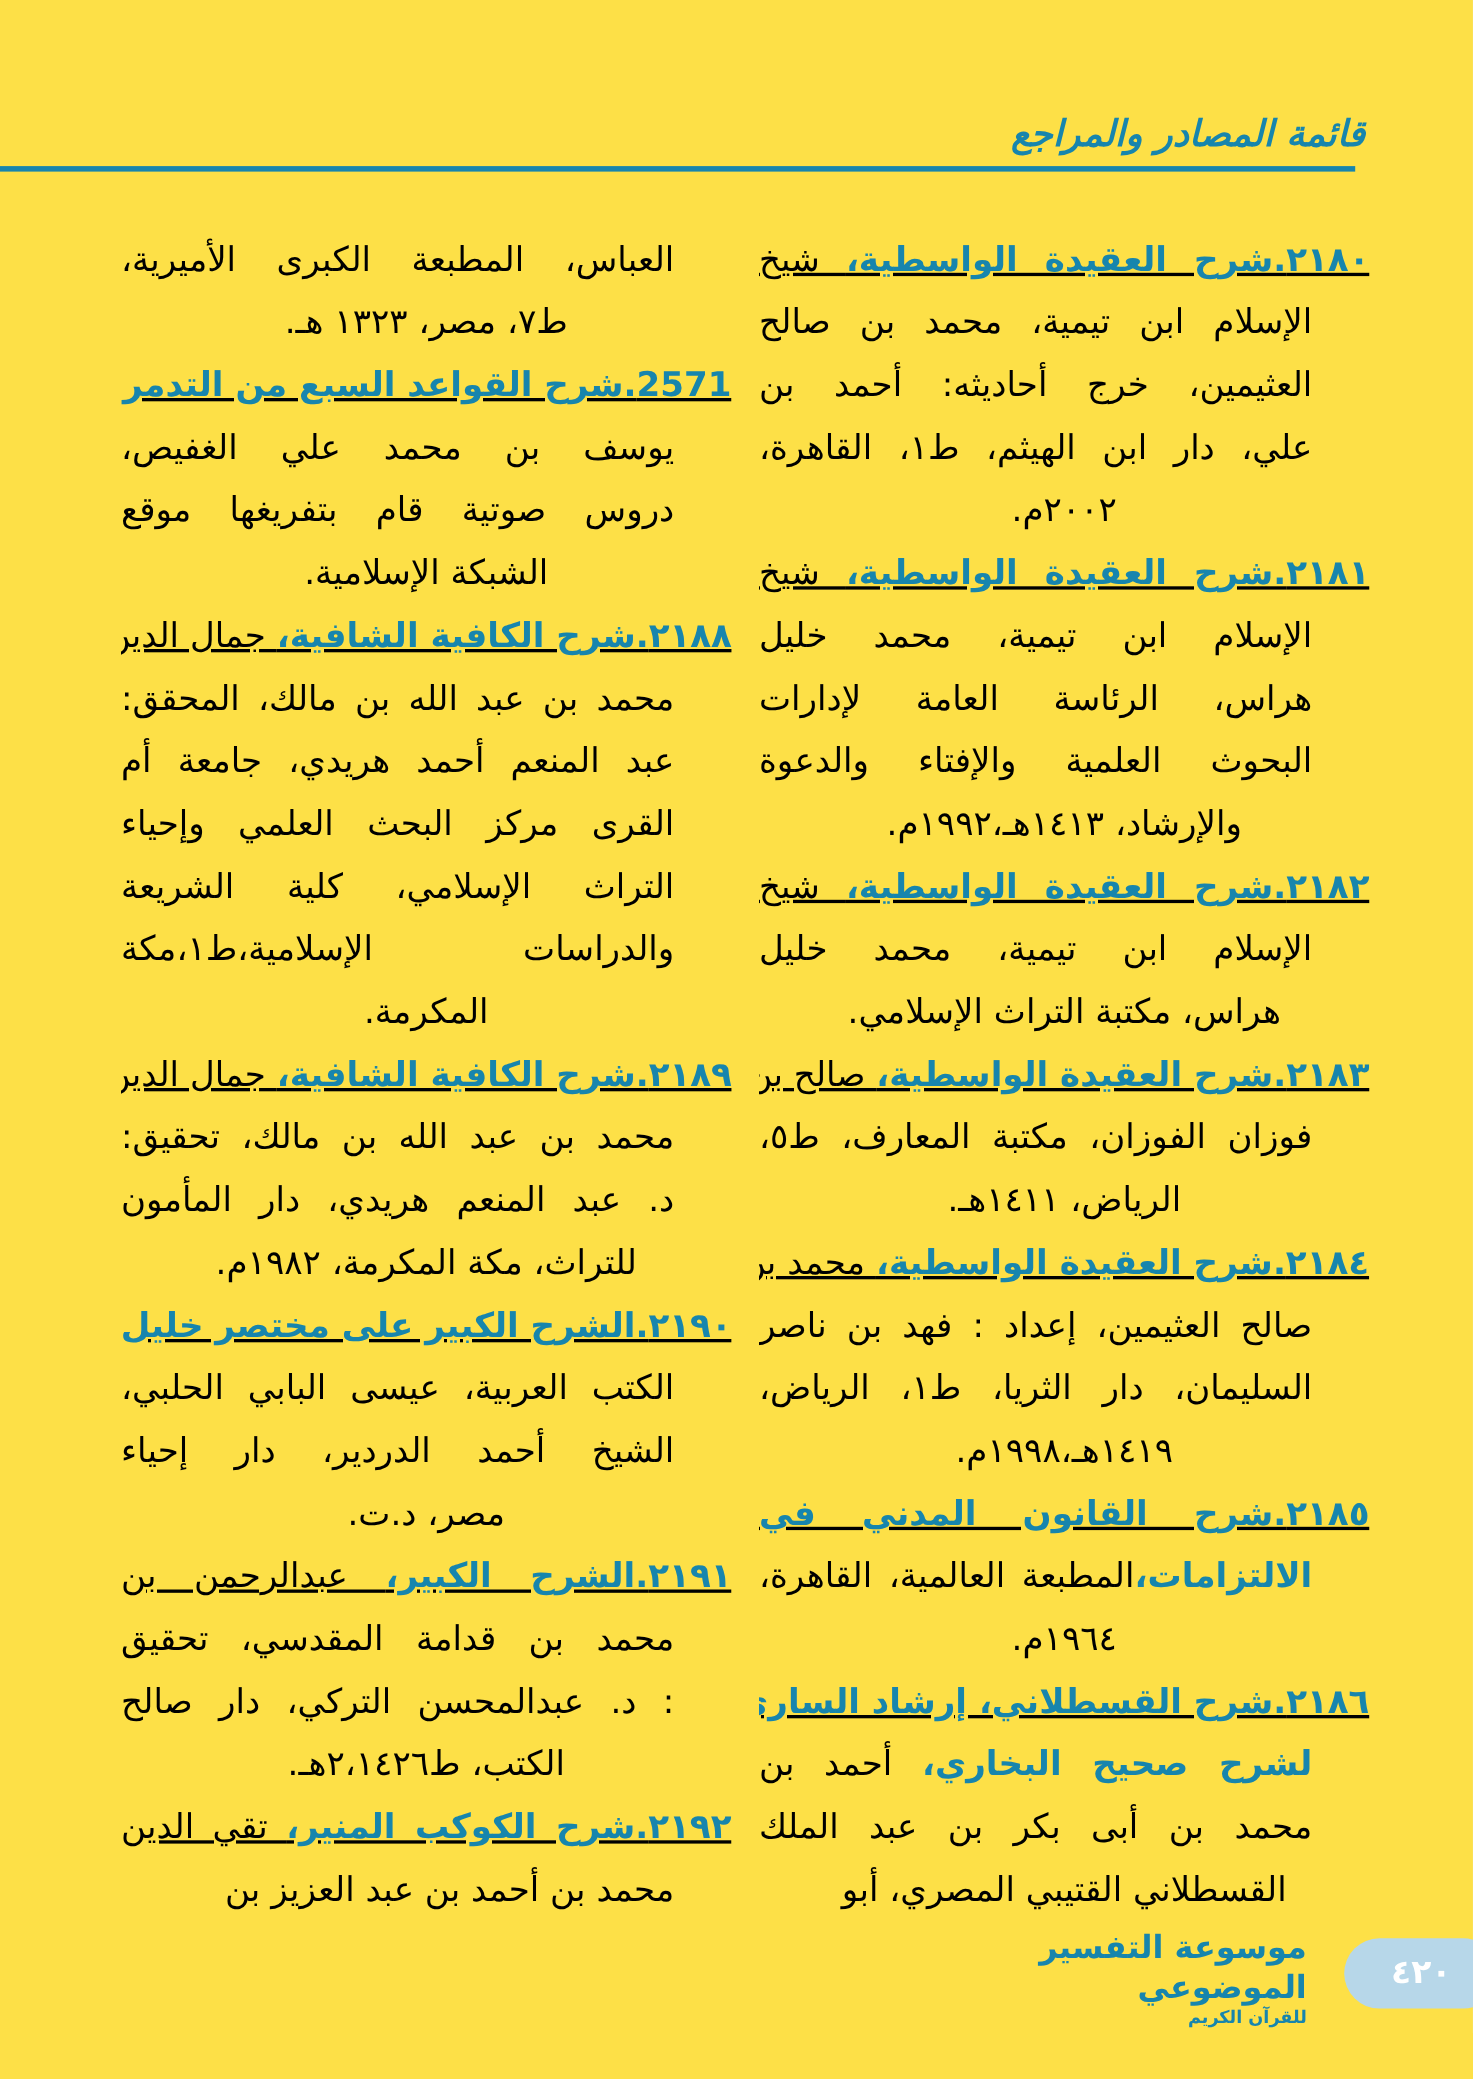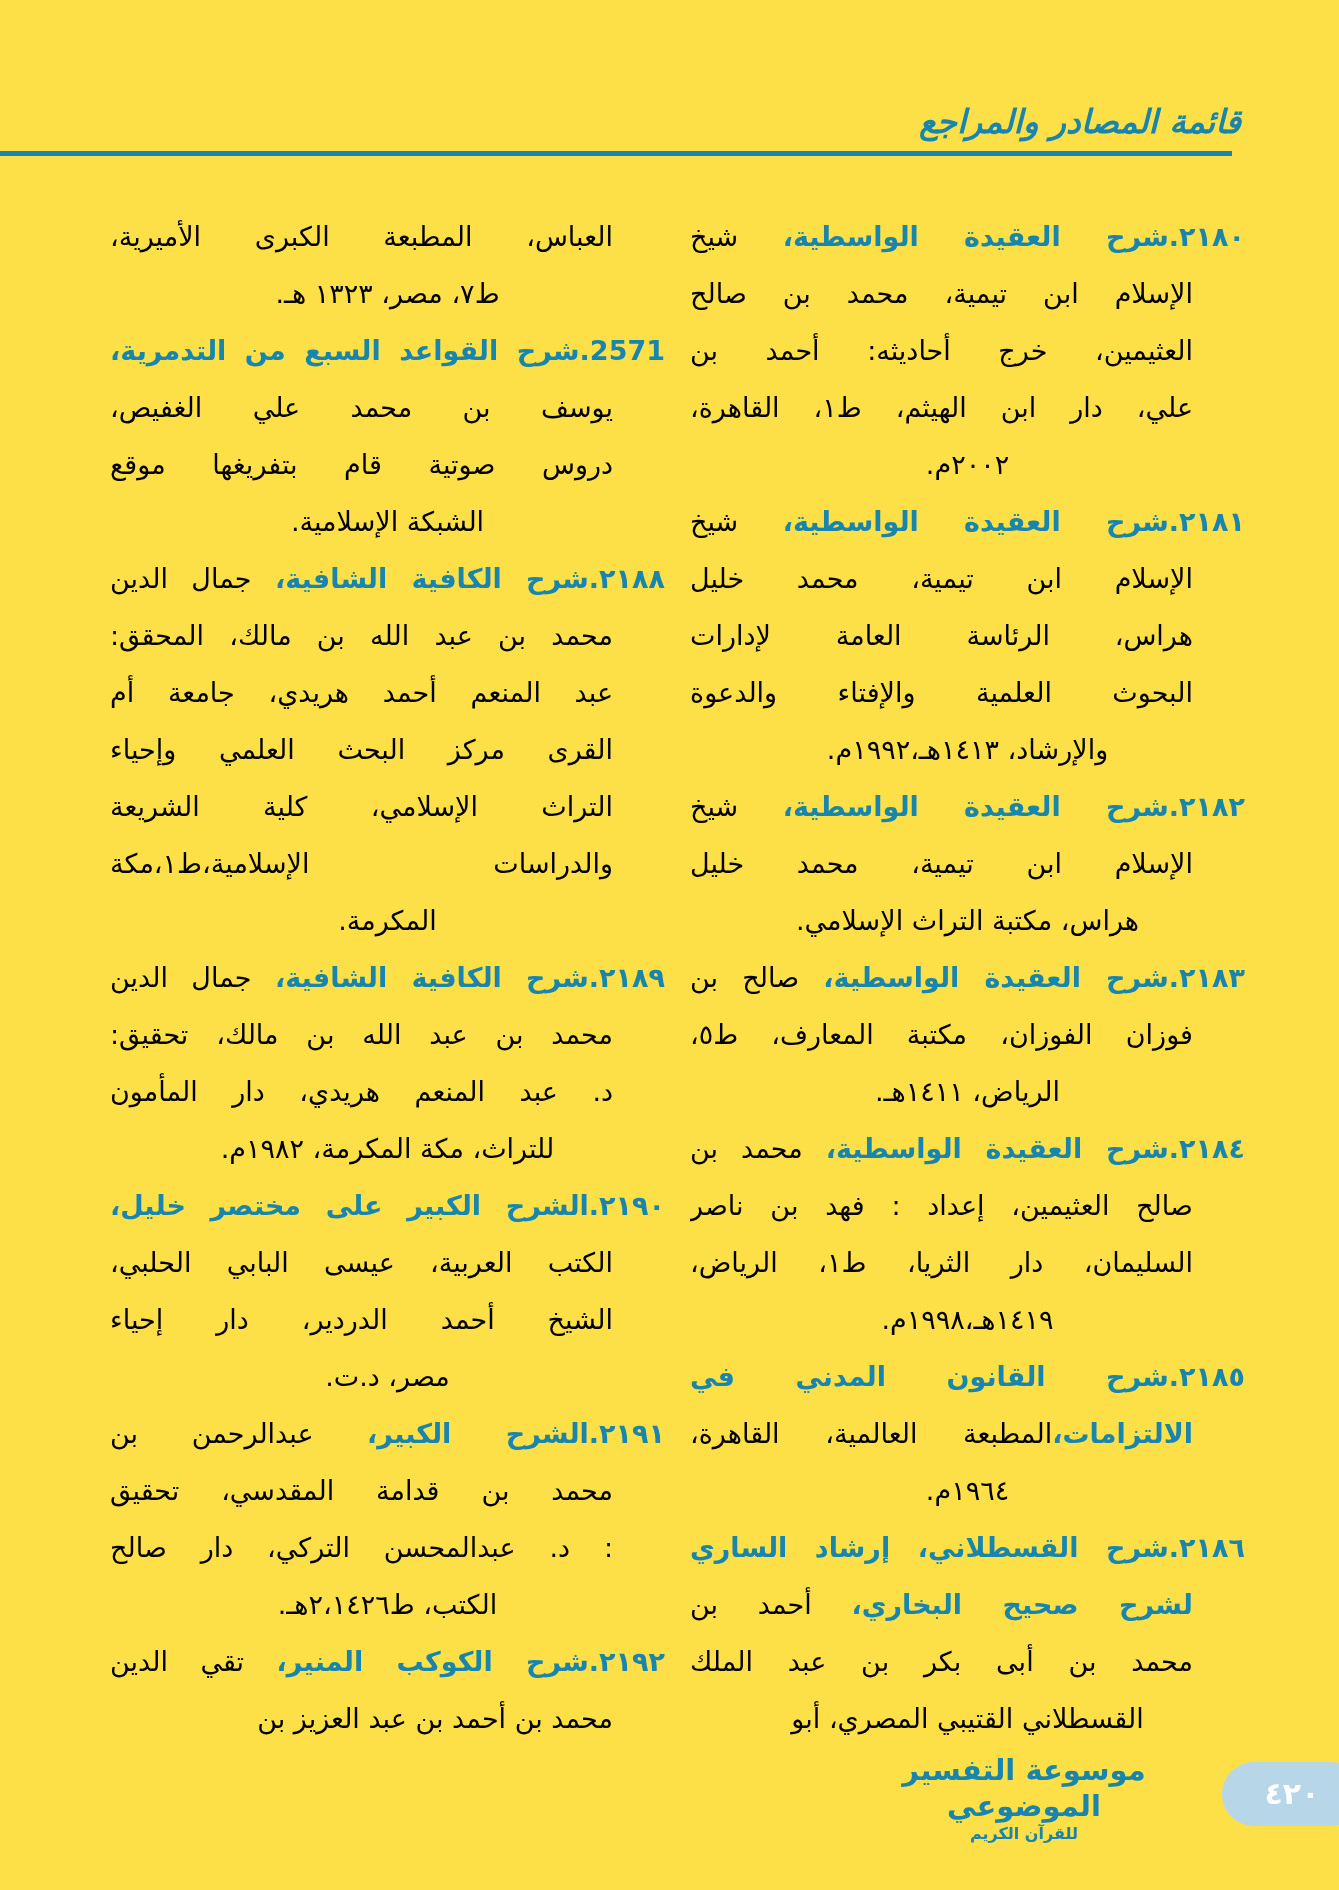--- a/index.html
+++ b/index.html
@@ -54,48 +54,48 @@
     flex-direction:row;
     gap:25px;
     direction:rtl;
   }
   .col{width:555px;flex:0 0 555px;}
   .bib-entry{margin:0;padding:0;}
   .line{
     display:block;
     height:57px;
     line-height:57px;
-    font-size:27px;
+    font-size:31px;
     color:var(--ink);
     overflow:hidden;
     padding-right:52px;
     text-align:justify;
     text-align-last:justify;
     text-justify:inter-word;
     white-space:nowrap;
   }
-  .line.start{padding-right:0;}
+  .line.start{padding-right:0;text-decoration:underline;}
   .line.last{
     padding-right:0;
     text-align:center;
     text-align-last:center;
   }
   .line.plain{
     text-align:left;
     text-align-last:right;
   }
   .accent{color:var(--accent);font-weight:bold;}
   .ink{color:var(--ink);}
   
   #footer-logo{
     position:absolute;
     top:1752px;
-    left:884px;
+    left:908px;
     width:280px;
-    text-align:center;
+    text-align:right;
     color:var(--accent);
     direction:rtl;
   }
   #logo-line1{
     font-size:29px;
     font-weight:bold;
     line-height:1.25;
     letter-spacing:-1px;
   }
   #logo-line2{

